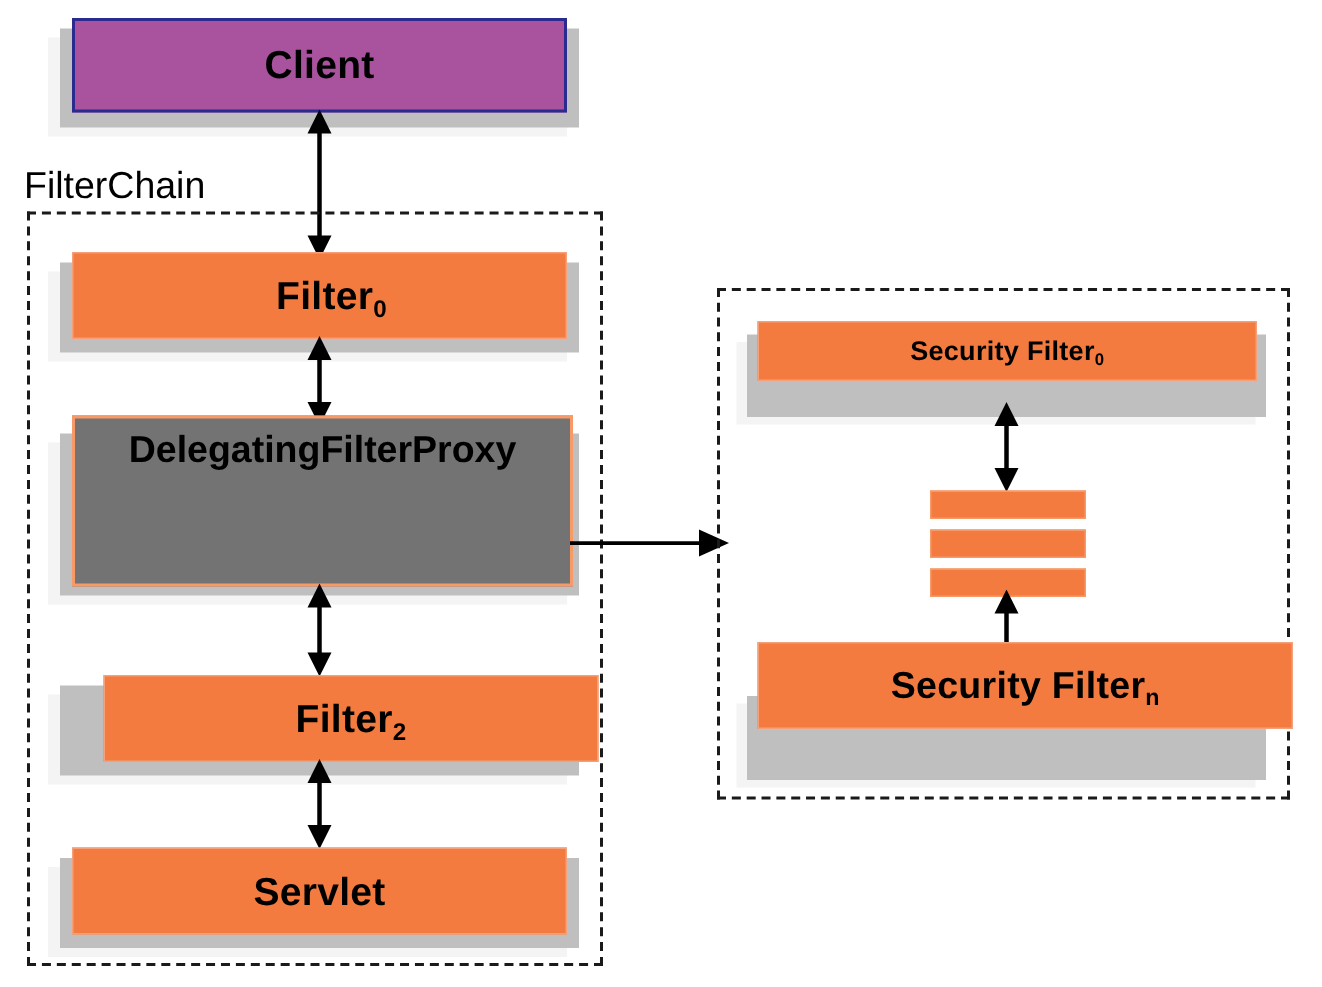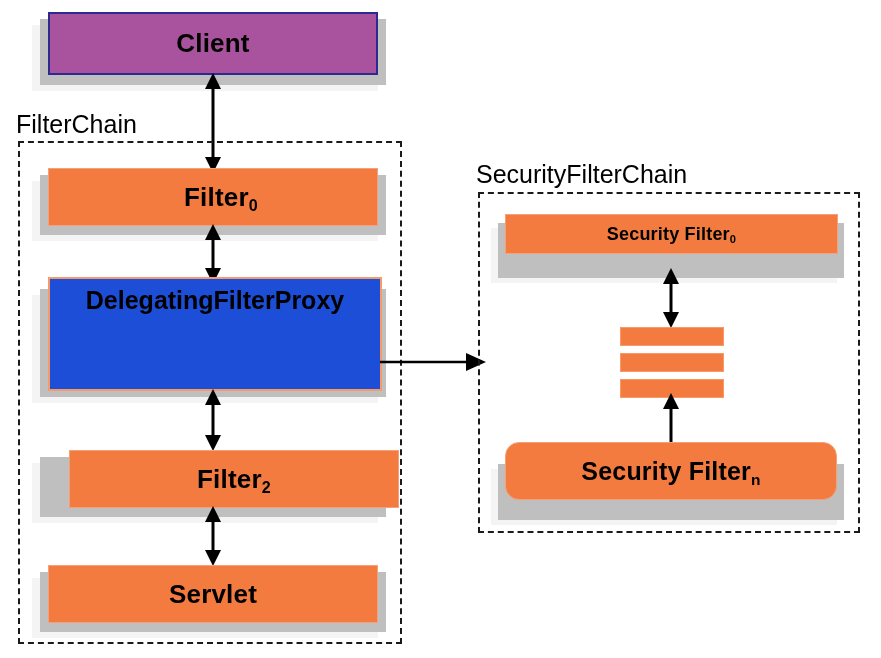--- a/index.html
+++ b/index.html
@@ -52,21 +52,21 @@
     align-items: center;
   }
   .box-plain-orange {
     background: #f47b3f;
     border: 1px solid #f79a68;
   }
 
   
   .dfp-outer {
     position: absolute;
-    background: #1d4ed8;
+    background: #737373;
     border: 2px solid #f79a68;
     box-sizing: border-box;
   }
   .dfp-title {
     position: absolute;
     left: 0;
     right: 0;
     top: 0;
     height: 36px;
     display: flex;
@@ -189,21 +189,20 @@
     <polygon points="12,0 4,16 20,16" fill="#000"></polygon>
     <polygon points="12,60 4,44 20,44" fill="#000"></polygon>
   </svg>
 
   <div class="shadow-far" style="left:32px; top:578px; width:346px; height:60px;"></div>
   <div class="shadow-near" style="left:40px; top:572px; width:346px; height:60px;"></div>
   <div class="box box-orange" style="left:48px; top:565px; width:330px; height:58px; font-size:26px;">
     <span>Servlet</span>
   </div>
 
-  <div class="group-label" style="left:476px; top:160px; font-size:25px;">SecurityFilterChain</div>
   <div class="group-box" style="left:478px; top:192px; width:382px; height:341px;"></div>
 
   <div class="shadow-far" style="left:491px; top:228px; width:346px; height:55px;"></div>
   <div class="shadow-near" style="left:498px; top:223px; width:346px; height:55px;"></div>
   <div class="box box-orange" style="left:505px; top:214px; width:333px; height:40px; font-size:18px;">
     <span><span>Security Filter</span><sub>0</sub></span>
   </div>
 
   <svg class="v-arrow" style="left:659px; top:268px; width:24px; height:60px;" viewBox="0 0 24 60">
     <line x1="12" y1="10" x2="12" y2="50" stroke="#000" stroke-width="3"></line>
@@ -218,17 +217,17 @@
   </div>
 
   <svg class="v-arrow" style="left:659px; top:393px; width:24px; height:66px;" viewBox="0 0 24 66">
     <line x1="12" y1="10" x2="12" y2="56" stroke="#000" stroke-width="3"></line>
     <polygon points="12,0 4,16 20,16" fill="#000"></polygon>
     <polygon points="12,66 4,50 20,50" fill="#000"></polygon>
   </svg>
 
   <div class="shadow-far" style="left:491px; top:469px; width:346px; height:56px;"></div>
   <div class="shadow-near" style="left:498px; top:464px; width:346px; height:56px;"></div>
-  <div class="box box-orange" style="left:505px; top:442px; width:332px; height:58px; font-size:25px;border-radius:14px;">
+  <div class="box box-orange" style="left:505px; top:428px; width:357px; height:58px; font-size:25px;">
     <span><span>Security Filter</span><sub>n</sub></span>
   </div>
 
 </div>
 
 </body></html>

